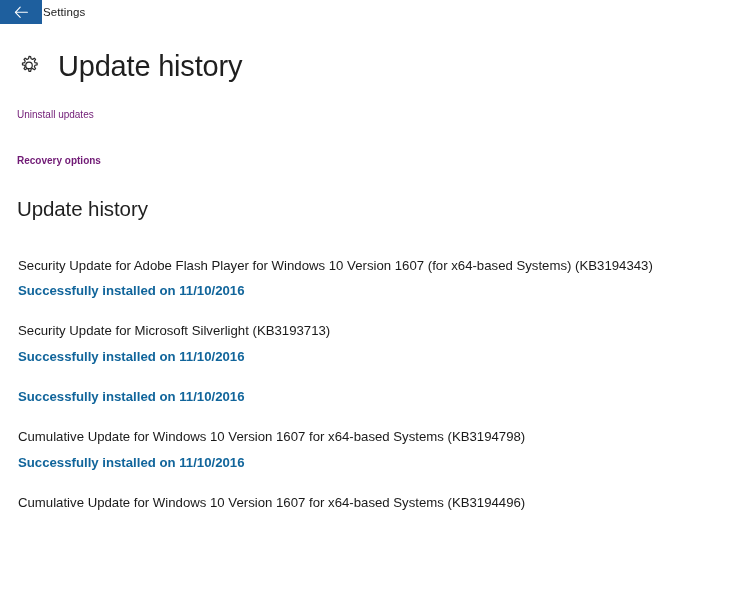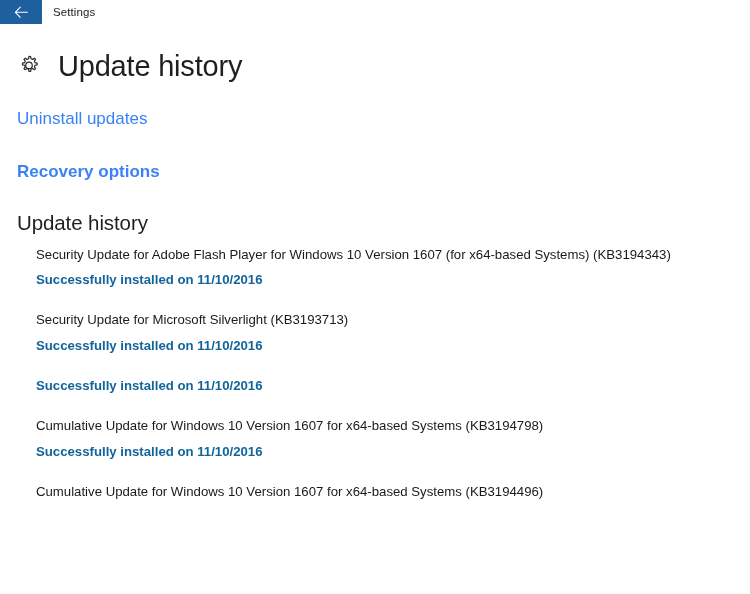--- a/index.html
+++ b/index.html
@@ -31,21 +31,21 @@
     display: flex;
     align-items: center;
     justify-content: center;
     cursor: pointer;
     flex: 0 0 auto;
   }
   .back-button svg { display: block; }
   .titlebar-label {
     display: flex;
     align-items: center;
-    padding-left: 11px;
+    padding-left: 1px;
     font-size: 11.5px;
     color: #222222;
     letter-spacing: 0.1px;
   }
 
   
   .page-header {
     display: flex;
     align-items: center;
     padding: 20px 0 0 16px;
@@ -66,45 +66,45 @@
     letter-spacing: -0.2px;
   }
 
   
   .links {
     padding-left: 17px;
     margin-top: 22px;
   }
   .link-row {
     display: block;
-    font-size: 17px;
-    color: #3b82f6;
+    font-size: 10px;
+    color: #701a75;
     text-decoration: none;
     line-height: 1;
     cursor: pointer;
     width: max-content;
   }
   .link-row + .link-row { margin-top: 36px; font-weight: bold; }
 
   
   .section-heading {
     padding-left: 17px;
     margin-top: 33px;
     font-size: 20.5px;
     font-weight: 300;
     color: #1f1f1f;
     line-height: 1;
     letter-spacing: -0.1px;
   }
 
   
   .update-list {
-    padding-left: 36px;
+    padding-left: 18px;
     padding-right: 14px;
-    margin-top: 12px;
+    margin-top: 37px;
   }
   .update-item { margin-bottom: 22px; }
   .update-item:last-child { margin-bottom: 0; }
   .update-title {
     font-size: 13.2px;
     color: #1a1a1a;
     line-height: 1.36;
     max-width: 706px;
   }
   .update-status {

